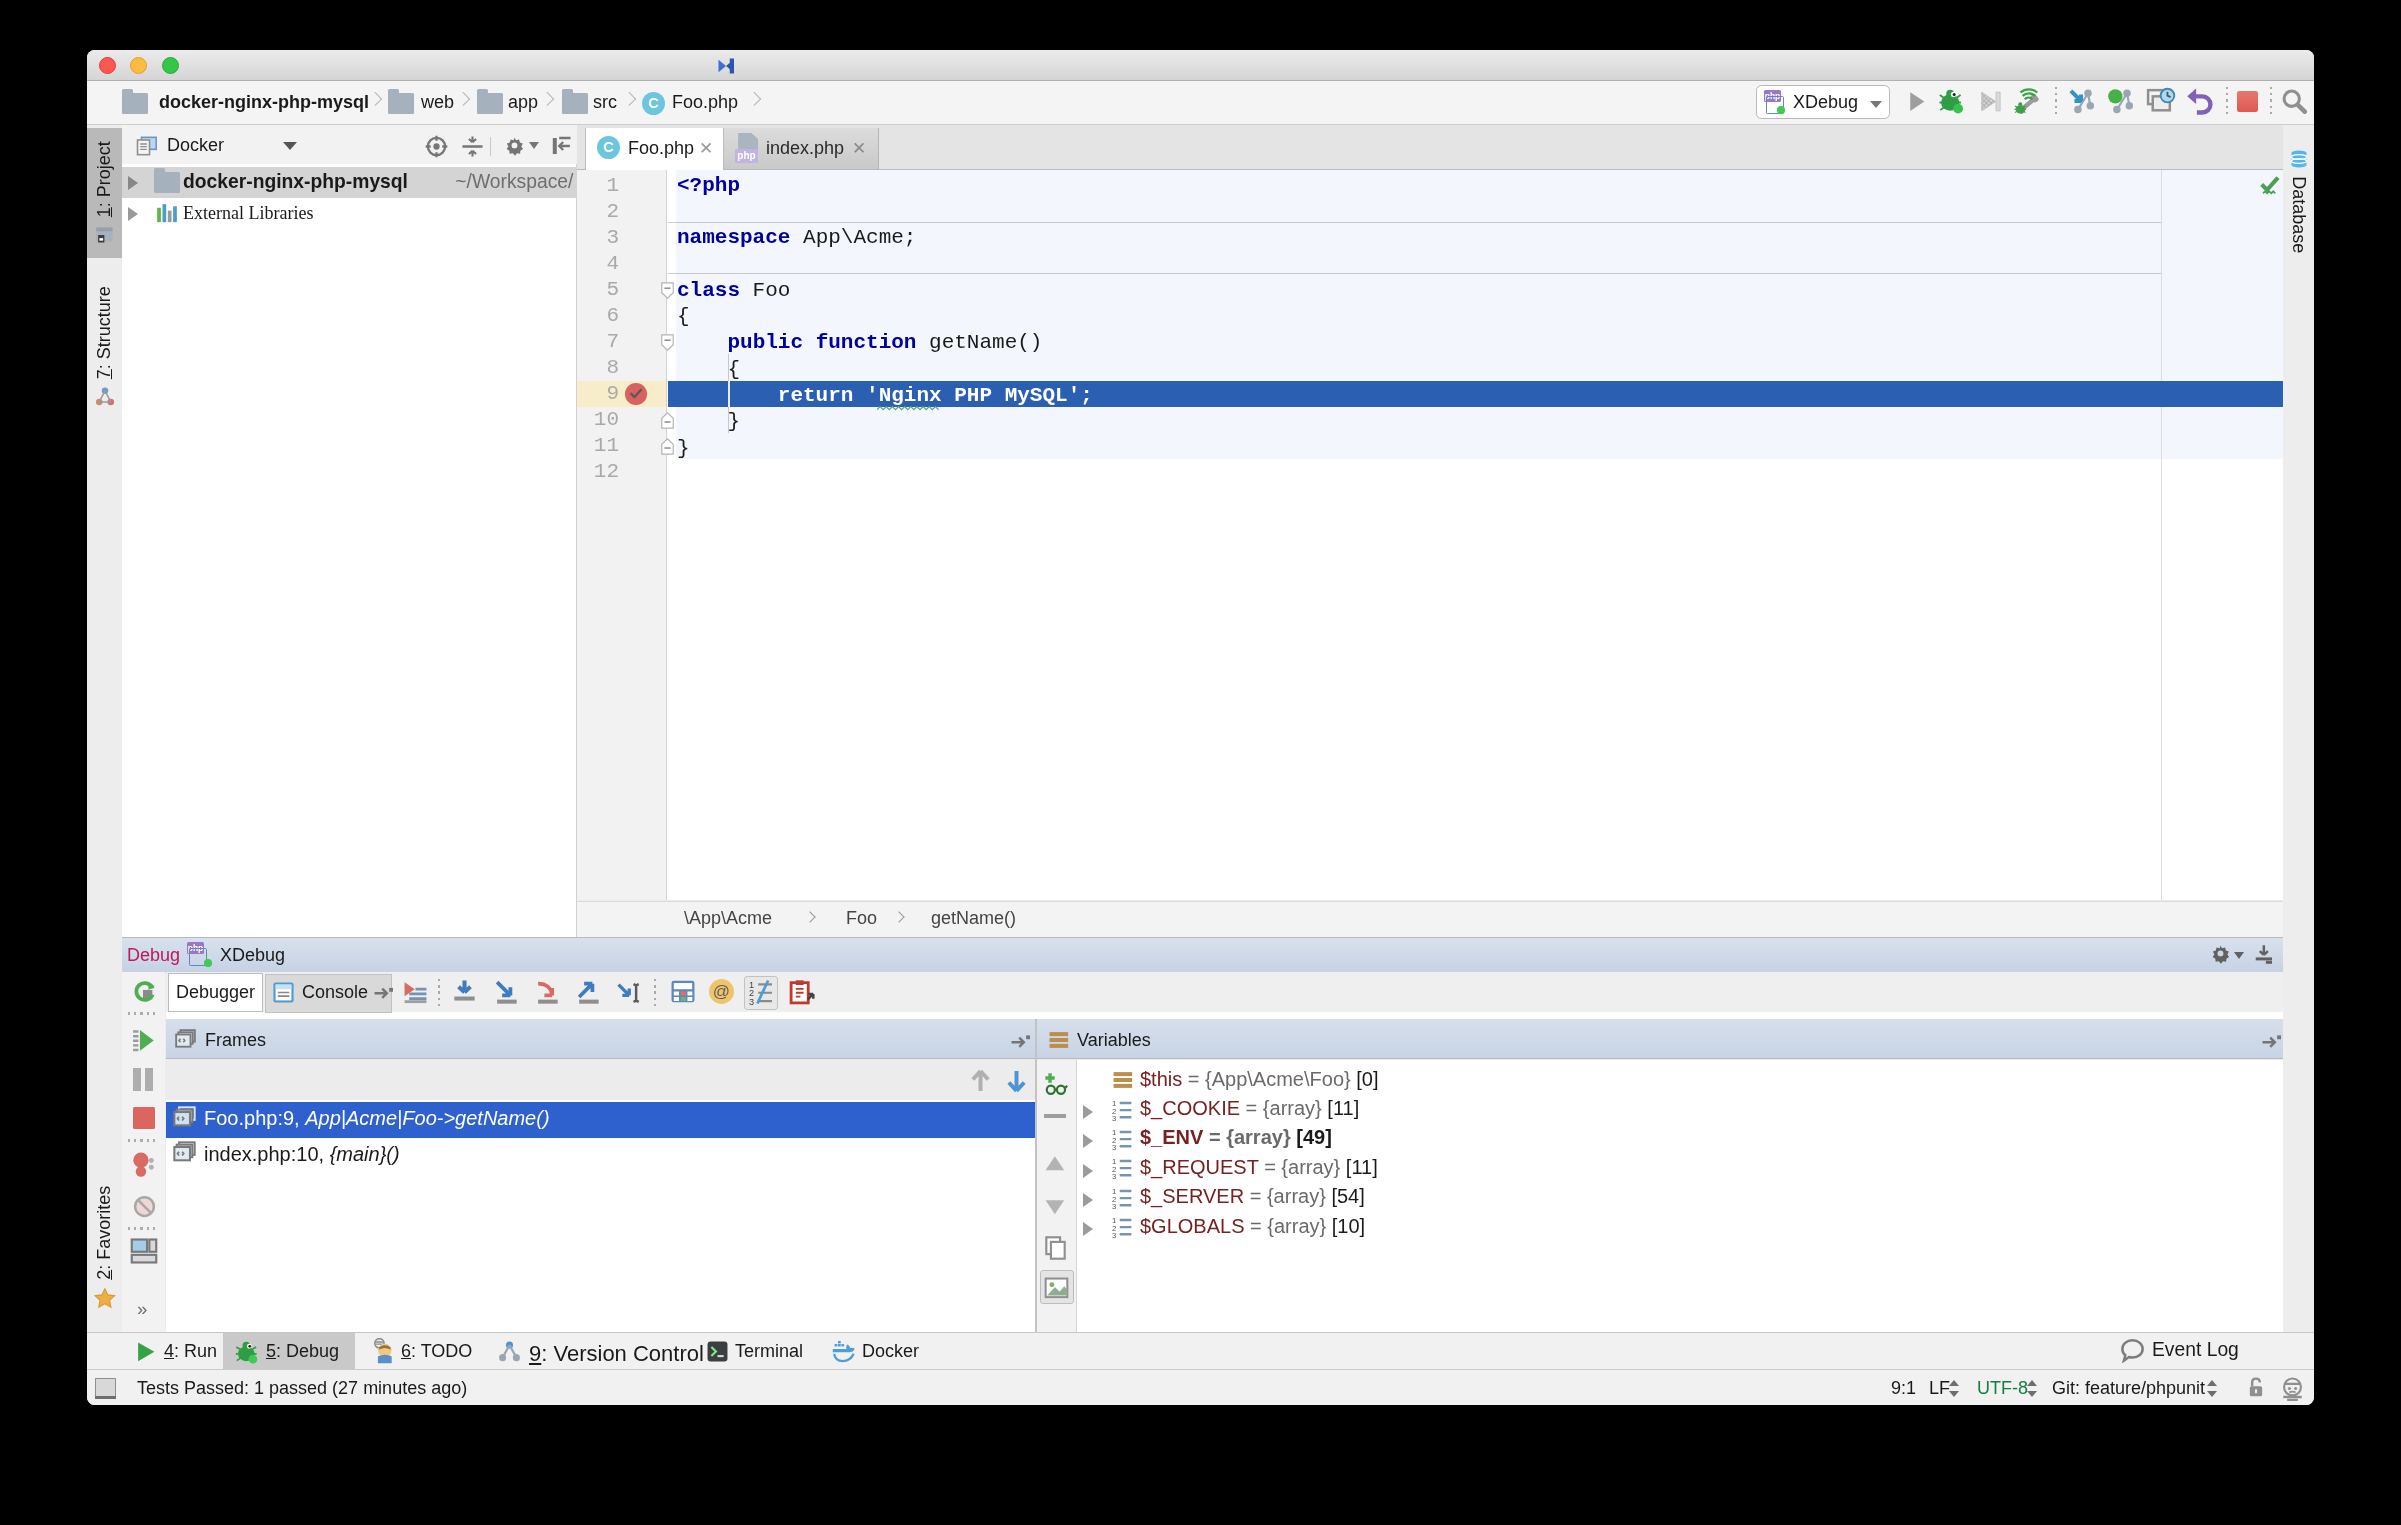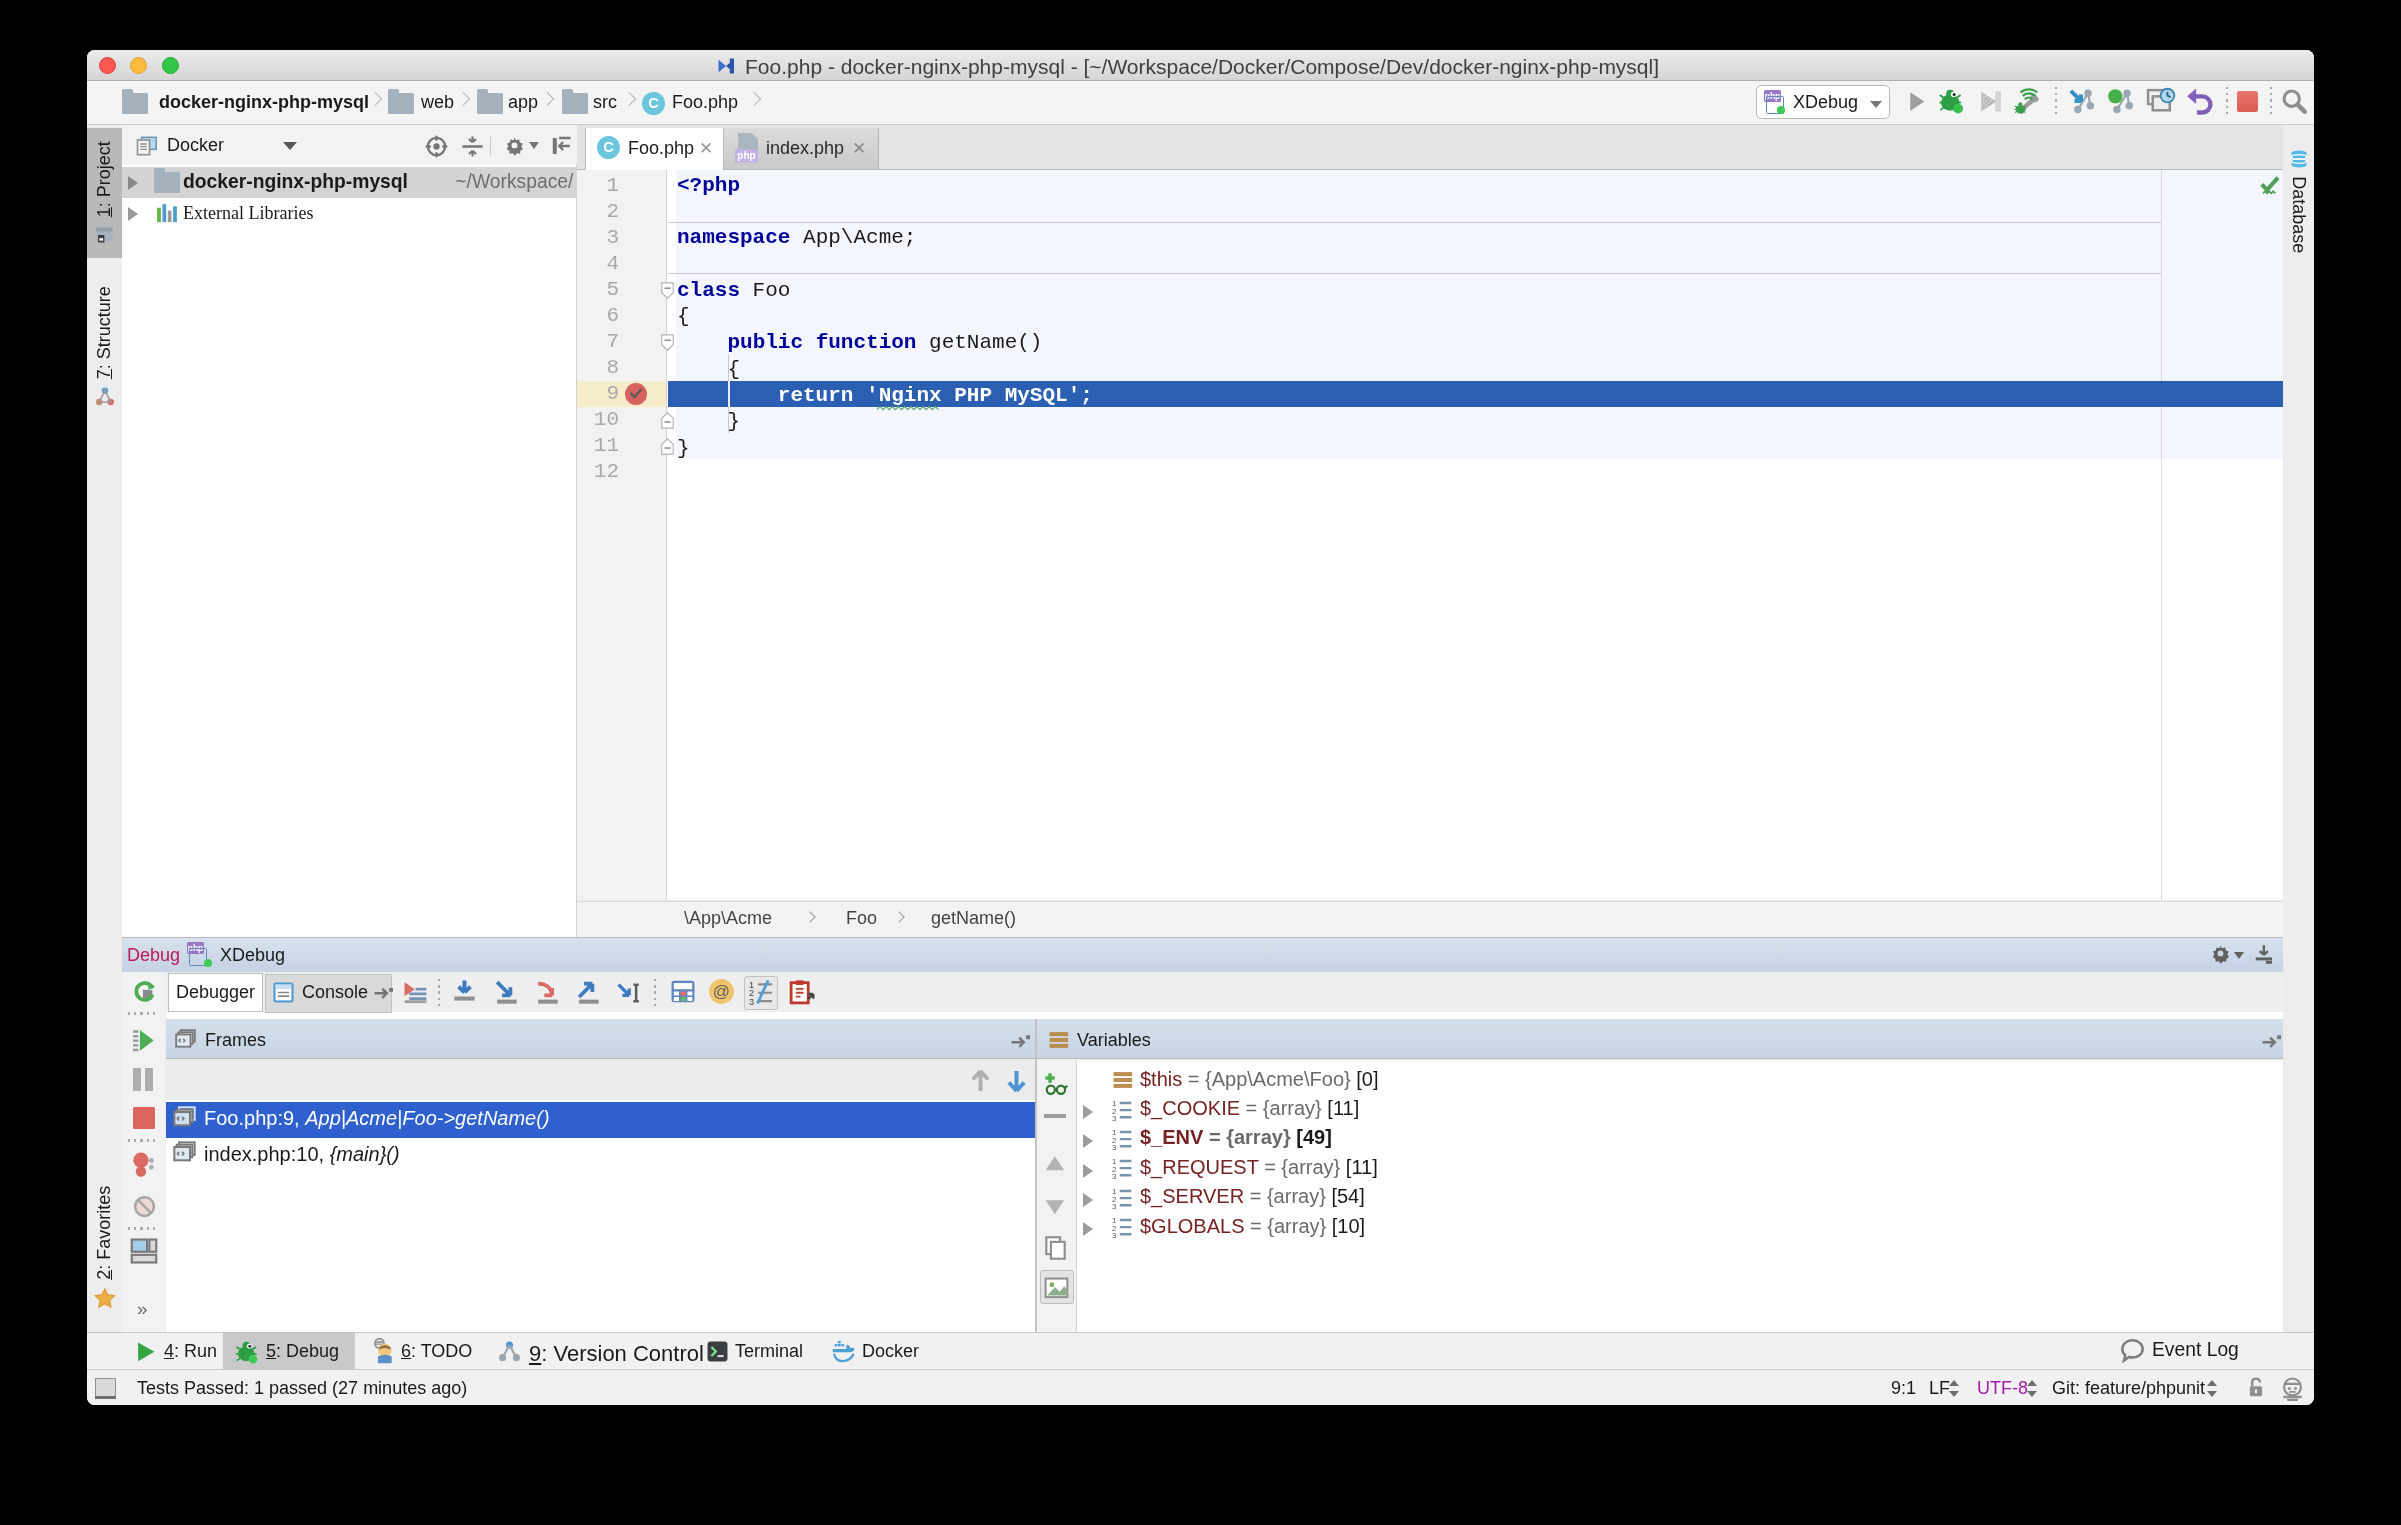--- a/index.html
+++ b/index.html
@@ -48,21 +48,20 @@
 <div class="a" style="left:99px;top:57px;width:17px;height:17px;border-radius:50%;background:#fc5753;border:0.8px solid #df3e39;"></div>
 <div class="a" style="left:130px;top:57px;width:17px;height:17px;border-radius:50%;background:#fdbc40;border:0.8px solid #de9f34;"></div>
 <div class="a" style="left:162px;top:57px;width:17px;height:17px;border-radius:50%;background:#33c748;border:0.8px solid #27aa35;"></div>
 <div class="a" style="left:716px;top:56px;width:20px;height:20px;">
 <svg width="20" height="20" viewBox="0 0 16 16">
           <path d="M2 3 L8 8 L2 13 Z" fill="#3b6fd4"></path>
           <path d="M14 3 L8 8 L14 13 Z" fill="#2a56b0"></path>
           <rect x="11" y="2" width="3.4" height="12" fill="#2a56b0"></rect>
         </svg>
       </div>
-<div class="a tx" style="left:745px;top:55px;font-size:21px;color:#404040;">Foo.php - docker-nginx-php-mysql - [~/Workspace/Docker/Compose/Dev/docker-nginx-php-mysql]</div>
 
 <div class="a" style="left:87px;top:81px;width:2227px;height:44px;background:#f4f4f4;border-bottom:0.8px solid #cdcdcd;"></div>
 
 <div class="a fold" style="left:122px;top:93px;"></div>
 <div class="a tx" style="left:159px;top:92px;font-size:18px;font-weight:bold;color:#1a1a1a;">docker-nginx-php-mysql</div>
 <div class="a chev" style="left:370px;top:92px;"></div>
 <div class="a fold" style="left:388px;top:93px;"></div>
 <div class="a tx" style="left:421px;top:92px;font-size:18px;color:#1a1a1a;">web</div>
 <div class="a chev" style="left:458px;top:92px;"></div>
 <div class="a fold" style="left:477px;top:93px;"></div>
@@ -728,21 +727,21 @@
       </div>
 <div class="a tx" style="left:2152px;top:1339px;font-size:19.3px;color:#1a1a1a;">Event Log</div>
 
 <div class="a" style="left:87px;top:1369px;width:2227px;height:36px;background:#f1f1f1;border-top:0.8px solid #cacaca;"></div>
 <div class="a" style="left:95px;top:1378px;width:21px;height:21px;border:1.5px solid #8f8f8f;background:#d8d8d8;"></div>
 <div class="a" style="left:95px;top:1396px;width:21px;height:3.1px;background:#6e6e6e;"></div>
 <div class="a tx" style="left:137px;top:1378px;font-size:18px;color:#1a1a1a;">Tests Passed: 1 passed (27 minutes ago)</div>
 <div class="a tx" style="left:1891px;top:1378px;font-size:18px;color:#1a1a1a;">9:1</div>
 <div class="a tx" style="left:1929px;top:1378px;font-size:18px;color:#1a1a1a;">LF</div>
 <div class="a ud" style="left:1949px;top:1380px;"></div>
-<div class="a tx" style="left:1977px;top:1378px;font-size:18px;color:#a21caf;">UTF-8</div>
+<div class="a tx" style="left:1977px;top:1378px;font-size:18px;color:#15803d;">UTF-8</div>
 <div class="a ud" style="left:2027px;top:1380px;"></div>
 <div class="a tx" style="left:2052px;top:1378px;font-size:18px;color:#1a1a1a;">Git: feature/phpunit</div>
 
 <div class="a ud" style="left:2207px;top:1380px;"></div>
 <div class="a" style="left:2246px;top:1377px;">
 <svg width="20" height="21.7" viewBox="0 0 13 14">
           <path d="M4 6 L4 3.5 C4 2 5 1 6.5 1 C8 1 9 2 9 3.5" stroke="#8f8f8f" stroke-width="1.6" fill="none"></path>
           <rect x="2.5" y="6" width="8" height="6.5" rx="1" fill="#8f8f8f"></rect>
           <rect x="5.8" y="8" width="1.4" height="2.5" fill="#f1f1f1"></rect>
         </svg>

